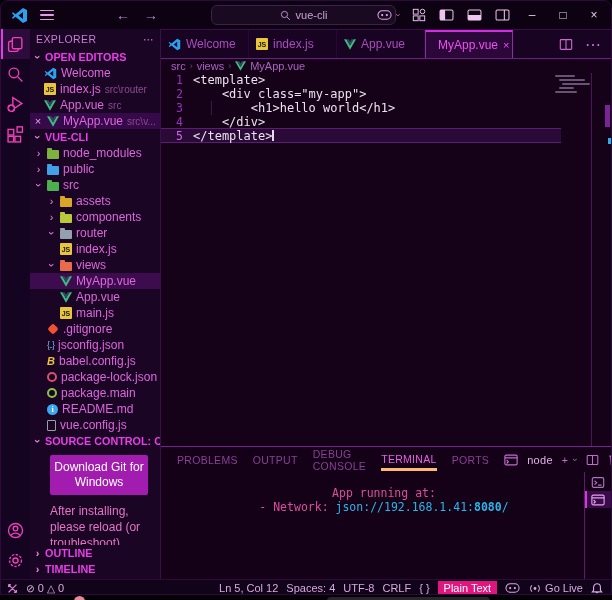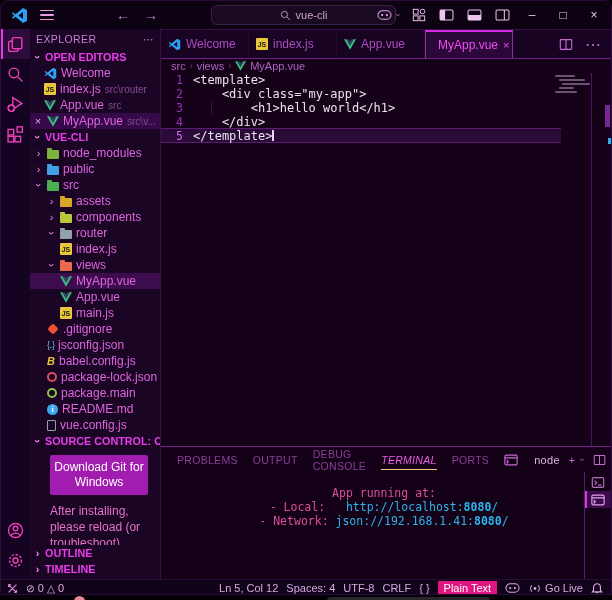--- a/index.html
+++ b/index.html
@@ -108,23 +108,23 @@
   .minimap i { display:block; height:2px; margin:2px 4px 2px 2px; background:#847090; opacity:.75; border-radius:1px;}
   .mm-line { position:absolute; left:430px; top:0; width:1px; height:373px; background:#50125e; }
   .ovr-a { position:absolute; right:1px; top:32px; width:5px; height:22px; background:#7a2596; }
   .ovr-b { position:absolute; right:0; top:65px; width:3px; height:6px; background:#2ab0e8; }
 
   
   .panel { height:133px; border-top:1px solid #7a1f92; display:flex; flex-direction:column; background:#140117;}
   .panel-hdr { height:25px; display:flex; align-items:center; gap:15px; padding-left:16px;
                font-size:10.5px; color:#8a3f9a; letter-spacing:.3px; }
   .ptab { cursor:pointer; padding:4px 0 3px; }
-  .ptab.active { color:#e95fe9; border-bottom:1px solid #fdba74;font-style:italic; }
+  .ptab.active { color:#e95fe9; border-bottom:3px solid #fdba74; }
   .panel-actions { margin-left:auto; display:flex; align-items:center; gap:9px; padding-right:7px; color:#c46ad0;}
-  .panel-actions .nodelbl { color:#dfb4e4; font-size:11px;margin-left:7px; }
+  .panel-actions .nodelbl { color:#dfb4e4; font-size:11px; }
   .panel-body { flex:1; display:flex; min-height:0;text-align:center;}
   .term-out { flex:1; padding:14px 0 0 23px; font-family:"DejaVu Sans Mono",monospace; font-size:11.5px;
               line-height:14px; }
   .t-pink { color:#d94f9e; white-space:pre; }
   .t-cyan { color:#2db4ea; }
   .t-port { font-weight:bold; }
   .term-strip { width:27px; border-left:1px solid #5c1a70; display:flex; flex-direction:column;
                 align-items:stretch; padding-top:2px;}
   .ts-item { height:17px; display:flex; align-items:center; justify-content:center; color:#b070c0; cursor:pointer;}
   .ts-item.sel { background:#3a0b4a; box-shadow:inset 2px 0 0 #d838d8; color:#e8a0e8; }
@@ -567,21 +567,20 @@
               </svg>
             <svg class="ic" width="12" height="13" style="stroke:#c46ad0">
                 <use href="#i-trash"></use>
               </svg>
 
           </div>
         </div>
         <div class="panel-body">
           <div class="term-out">
             <div class="t-pink">App running at:</div>
-            <div><span class="t-pink">- Local:   </span><span class="t-cyan">http://localhost:</span><span class="t-cyan t-port">8080</span><span class="t-cyan">/</span></div>
             <div><span class="t-pink">- Network: </span><span class="t-cyan">json://192.168.1.41:</span><span class="t-cyan t-port">8080</span><span class="t-cyan">/</span></div>
           </div>
           <div class="term-strip">
             <div class="ts-item">
               <svg class="ic" width="14" height="13" style="stroke:#b070c0">
                   <use href="#i-term2"></use>
                 </svg>
             </div>
             <div class="ts-item sel">
               <svg class="ic" width="14" height="12" style="stroke:#e8a0e8">

